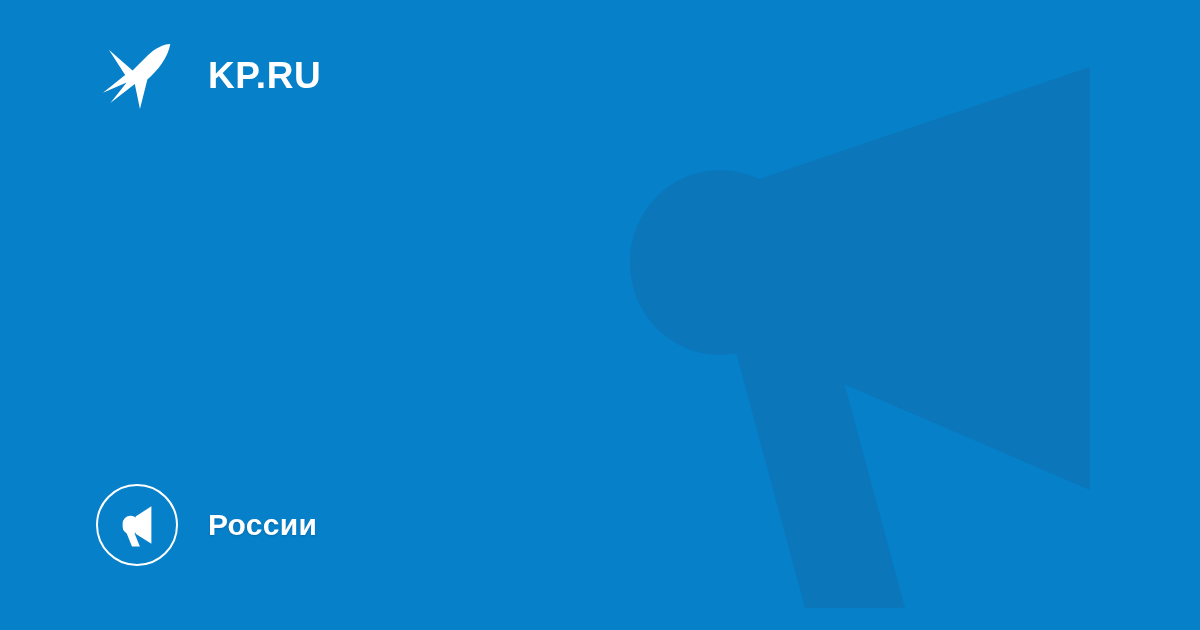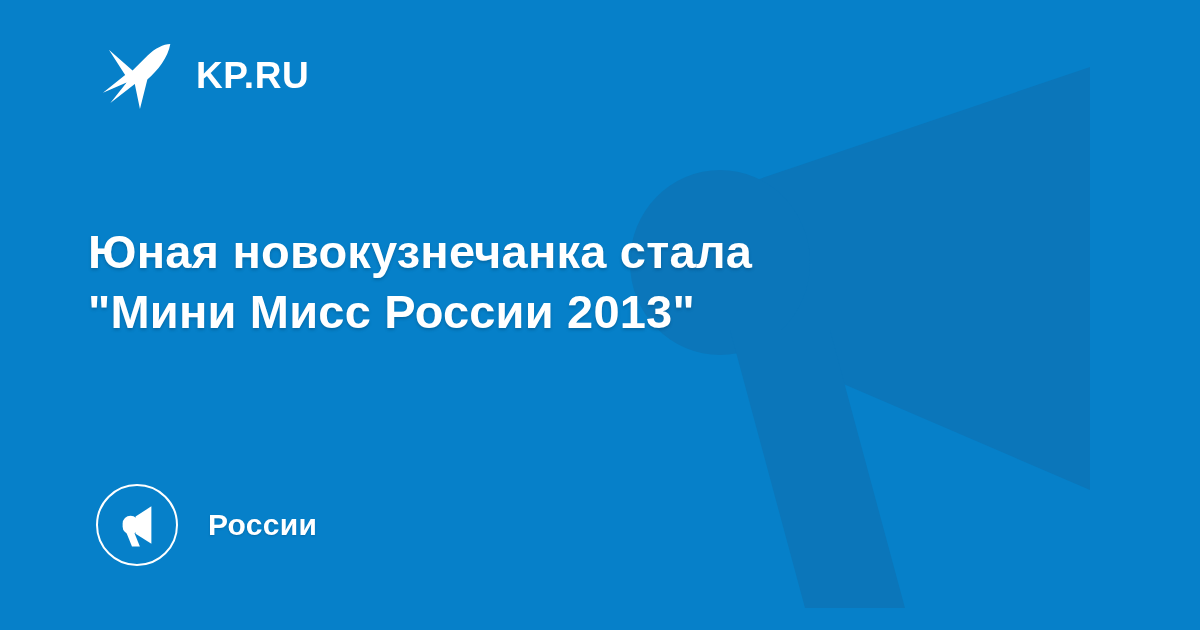--- a/index.html
+++ b/index.html
@@ -27,21 +27,21 @@
     pointer-events: none;
   }
 
   
   .brand {
     position: absolute;
     left: 100px;
     top: 34px;
     display: flex;
     align-items: center;
-    gap: 22px;
+    gap: 34px;
     height: 82px;
   }
   .brand-logo {
     width: 74px;
     height: 74px;
     display: block;
     flex: 0 0 auto;
   }
   .brand-name {
     color: #ffffff;
@@ -123,24 +123,20 @@
 
   <div class="brand">
     <svg class="brand-logo" viewBox="0 0 100 100" aria-hidden="true">
       <g fill="#ffffff">
         <path d="M95 8 C 86 8 74 14 64 24 L 44 44 L 12 16 L 34 50 L 4 74 L 36 60 L 14 88 L 47 62 L 54 96 L 64 56 C 78 44 92 26 95 8 Z"></path>
       </g>
     </svg>
     <span class="brand-name">KP.RU</span>
   </div>
 
-  <div class="headline">
-    <span class="headline-line">Юная новокузнечанка стала</span>
-    <span class="headline-line">"Мини Мисс России 2013"</span>
-  </div>
 
   <div class="category">
     <span class="category-ring">
       <svg viewBox="0 0 64 64" aria-hidden="true">
         <g fill="#ffffff">
           <path d="M52 6 L 52 58 L 30 44 L 30 20 Z"></path>
           <rect x="12" y="19" width="22" height="26" rx="11" ry="11"></rect>
           <path d="M17 42 L 28 42 L 36 62 L 25 62 Z"></path>
         </g>
       </svg>

